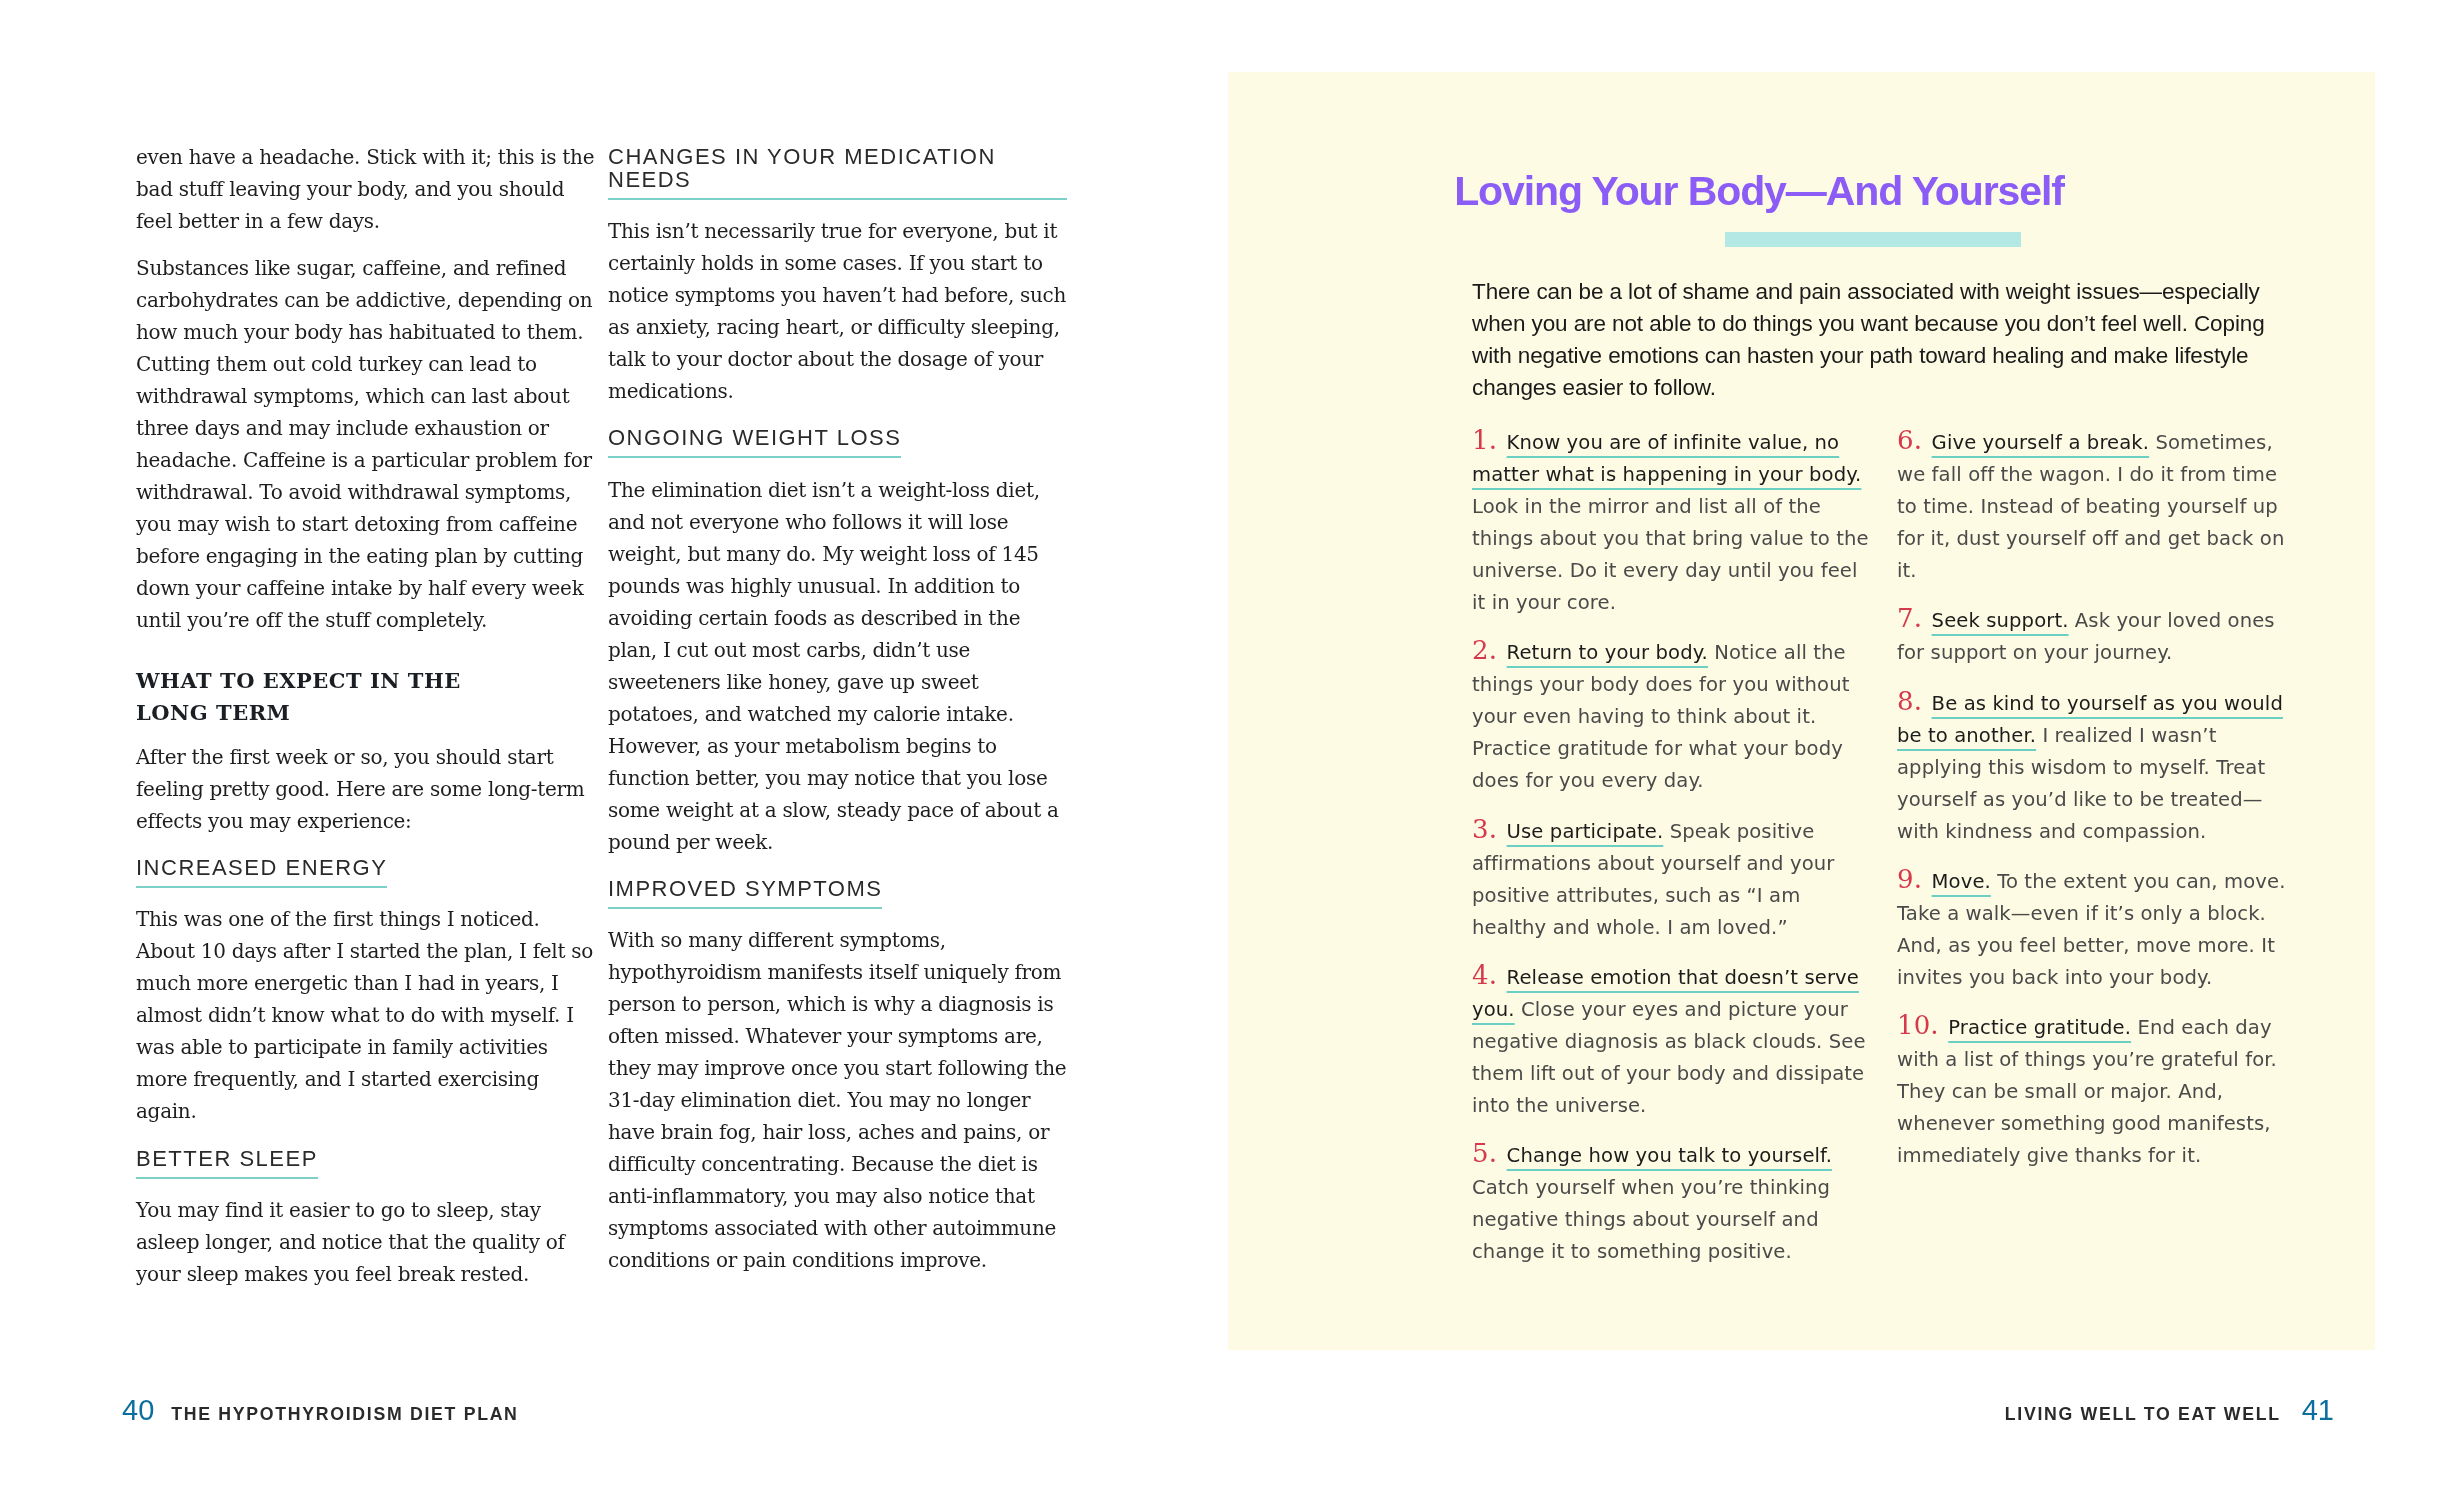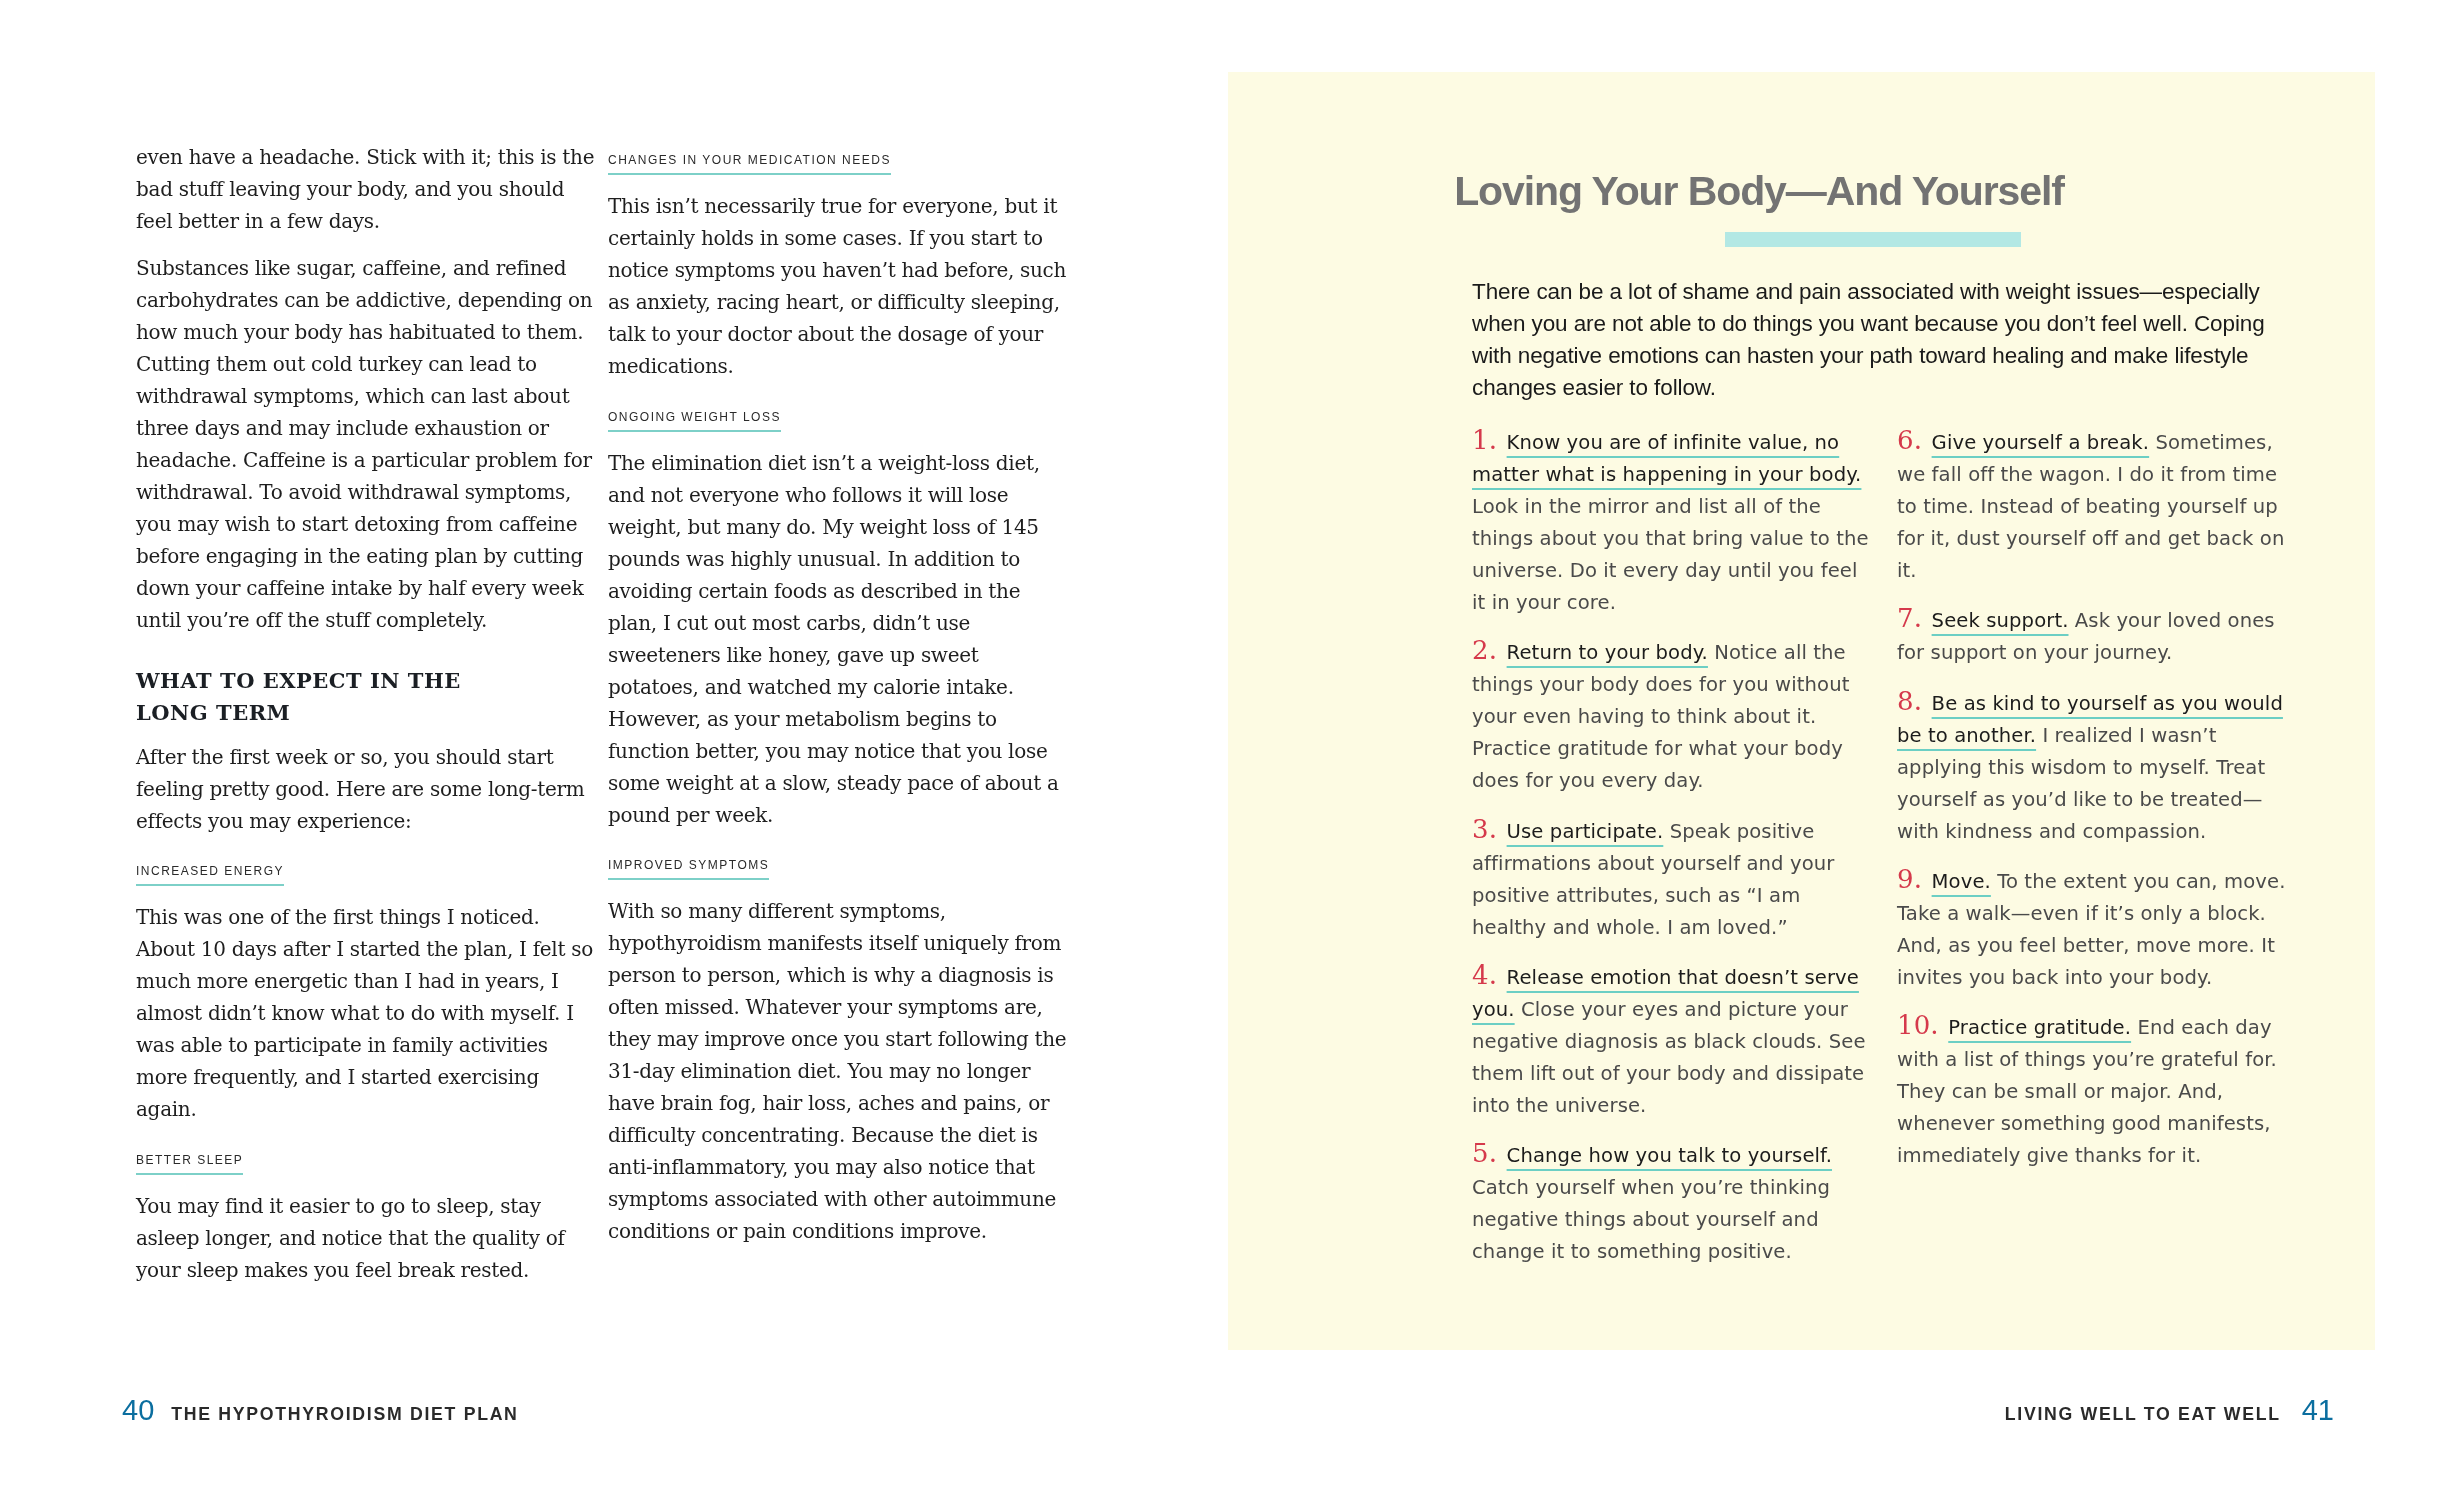--- a/index.html
+++ b/index.html
@@ -15,26 +15,26 @@
       letter-spacing: -0.3px;
     }
     .col-left { left: 136px; top: 141px; width: 468px; }
     .col-mid  { left: 608px; top: 141px; width: 459px; }
 
     .col p { margin: 0 0 15.3px 0; }
 
     .subhead {
       display: inline-block;
       font-family: "Liberation Sans", "DejaVu Sans", sans-serif;
-      font-size: 12px;
+      font-size: 22px;
       letter-spacing: 1.5px;
       line-height: 23px;
       color: #2a2a2a;
       border-bottom: 2.4px solid #7dd0c8;
-      padding-bottom: 1px;
+      padding-bottom: 7px;
       margin: 3.8px 0 15.3px 0;
       text-transform: uppercase;
     }
     .section-head {
       font-family: "DejaVu Serif", "Liberation Serif", serif;
       font-weight: bold;
       font-size: 21px;
       line-height: 32px;
       letter-spacing: 0.5px;
       color: #1b1f24;
@@ -49,21 +49,21 @@
       background: #fdfbe3;
     }
     .panel-title {
       position: absolute;
       left: 0; top: 96px; width: 1062px;
       text-align: center;
       font-family: "Liberation Sans", "DejaVu Sans", sans-serif;
       font-weight: bold;
       font-size: 41px;
       letter-spacing: -1.1px;
-      color: #737373;
+      color: #8b5cf6;
     }
     .title-bar {
       position: absolute;
       left: 497px; top: 160px;
       width: 296px; height: 15.3px;
       background: #b3e8e4;
     }
     .intro {
       position: absolute;
       left: 244px; top: 204px; width: 813px;

